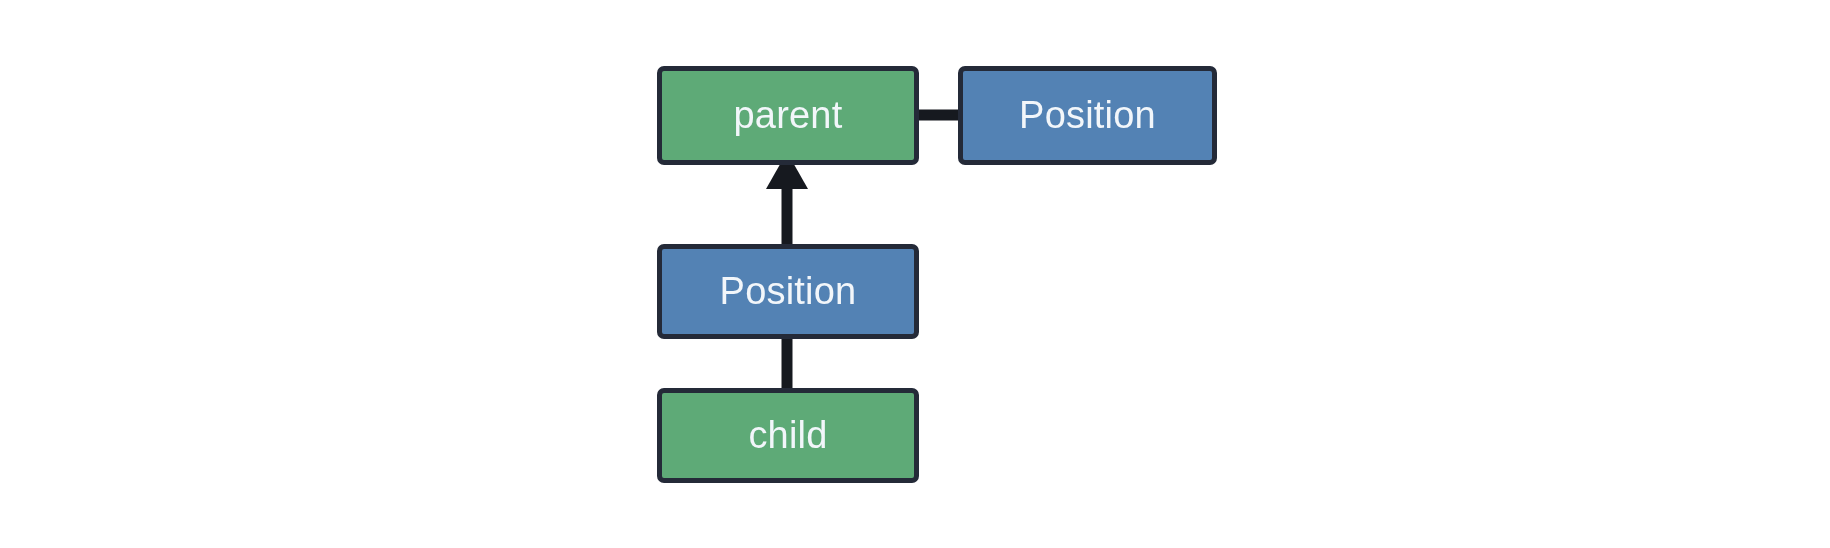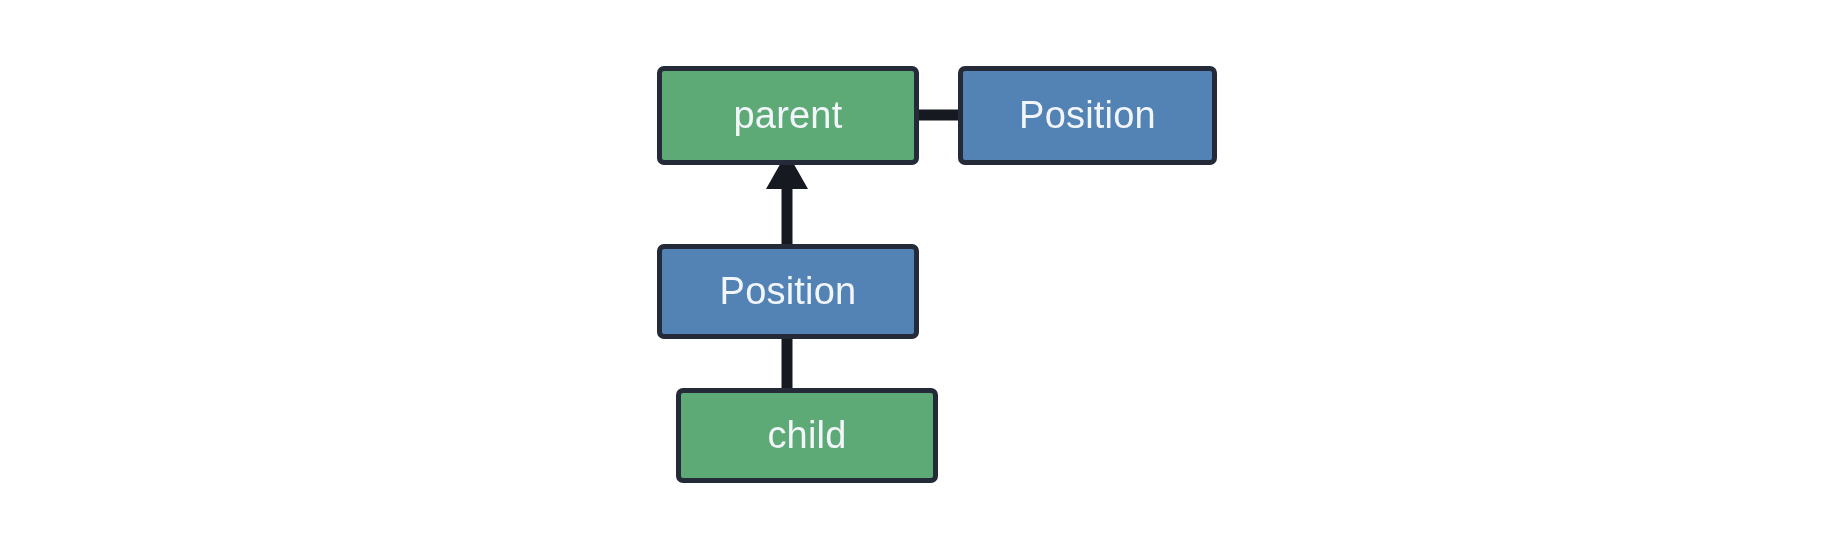--- a/index.html
+++ b/index.html
@@ -78,17 +78,17 @@
   </div>
 
   <div class="node node-component" style="left:958px; top:66px; width:259px; height:99px;">
     <span class="node-label">Position</span>
   </div>
 
   <div class="node node-component" style="left:657px; top:244px; width:262px; height:95px;">
     <span class="node-label">Position</span>
   </div>
 
-  <div class="node node-entity" style="left:676px; top:388px; width:262px; height:95px;">
+  <div class="node node-entity" style="left:657px; top:388px; width:262px; height:95px;">
     <span class="node-label">child</span>
   </div>
 
 </div>
 
 </body></html>

